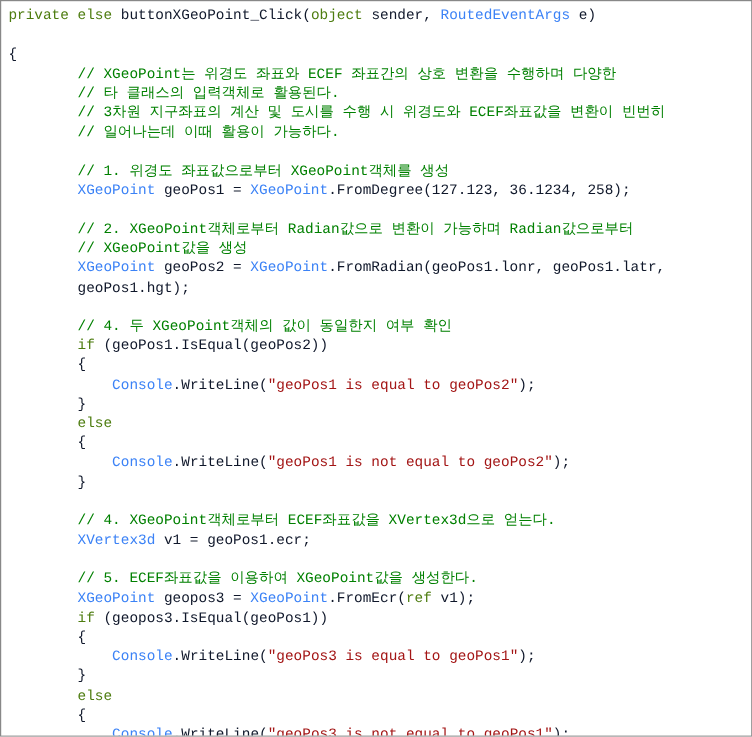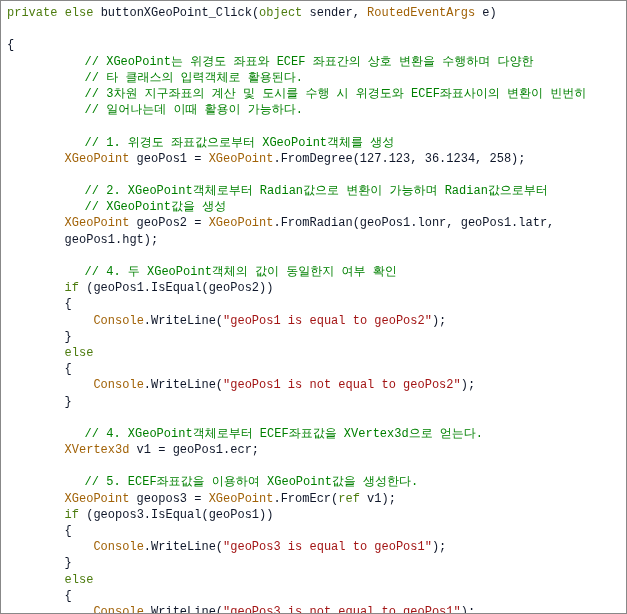--- a/index.html
+++ b/index.html
@@ -13,34 +13,34 @@
   .code-container {
     width: 627px;
     height: 614px;
     box-sizing: border-box;
     border: 1px solid #888;
     padding: 4px 6px;
     white-space: pre;
     overflow: hidden;
   }
   .kw   { color: #4d7c0f; }
-  .type { color: #a16207; margin-top: 28px; }
+  .type { color: #3b82f6; margin-top: 28px; }
   .str  { color: #a31515; }
-  .cmt  { color: #008000; margin-left: 20px; }
+  .cmt  { color: #008000; }
   .plain{ color: #0f172a; }
 </style>
 </head>
 <body>
 
 <div class="code-container"><span class="kw">private</span><span class="plain"> </span><span class="kw">else</span><span class="plain"> </span><span class="plain">buttonXGeoPoint_Click</span><span class="plain">(</span><span class="kw">object</span><span class="plain"> sender, </span><span class="type">RoutedEventArgs</span><span class="plain"> e)</span>
 
 <span class="plain">{</span>
         <span class="cmt">// XGeoPoint는 위경도 좌표와 ECEF 좌표간의 상호 변환을 수행하며 다양한</span>
         <span class="cmt">// 타 클래스의 입력객체로 활용된다.</span>
-        <span class="cmt">// 3차원 지구좌표의 계산 및 도시를 수행 시 위경도와 ECEF좌표사이의 변환이 빈번히</span>
+        <span class="cmt">// 3차원 지구좌표의 계산 및 도시를 수행 시 위경도와 ECEF좌표값을 변환이 빈번히</span>
         <span class="cmt">// 일어나는데 이때 활용이 가능하다.</span>
 
         <span class="cmt">// 1. 위경도 좌표값으로부터 XGeoPoint객체를 생성</span>
         <span class="type">XGeoPoint</span><span class="plain"> geoPos1 = </span><span class="type">XGeoPoint</span><span class="plain">.FromDegree(127.123, 36.1234, 258);</span>
 
         <span class="cmt">// 2. XGeoPoint객체로부터 Radian값으로 변환이 가능하며 Radian값으로부터</span>
         <span class="cmt">// XGeoPoint값을 생성</span>
         <span class="type">XGeoPoint</span><span class="plain"> geoPos2 = </span><span class="type">XGeoPoint</span><span class="plain">.FromRadian(geoPos1.lonr, geoPos1.latr,</span>
         <span class="plain">geoPos1.hgt);</span>
 

